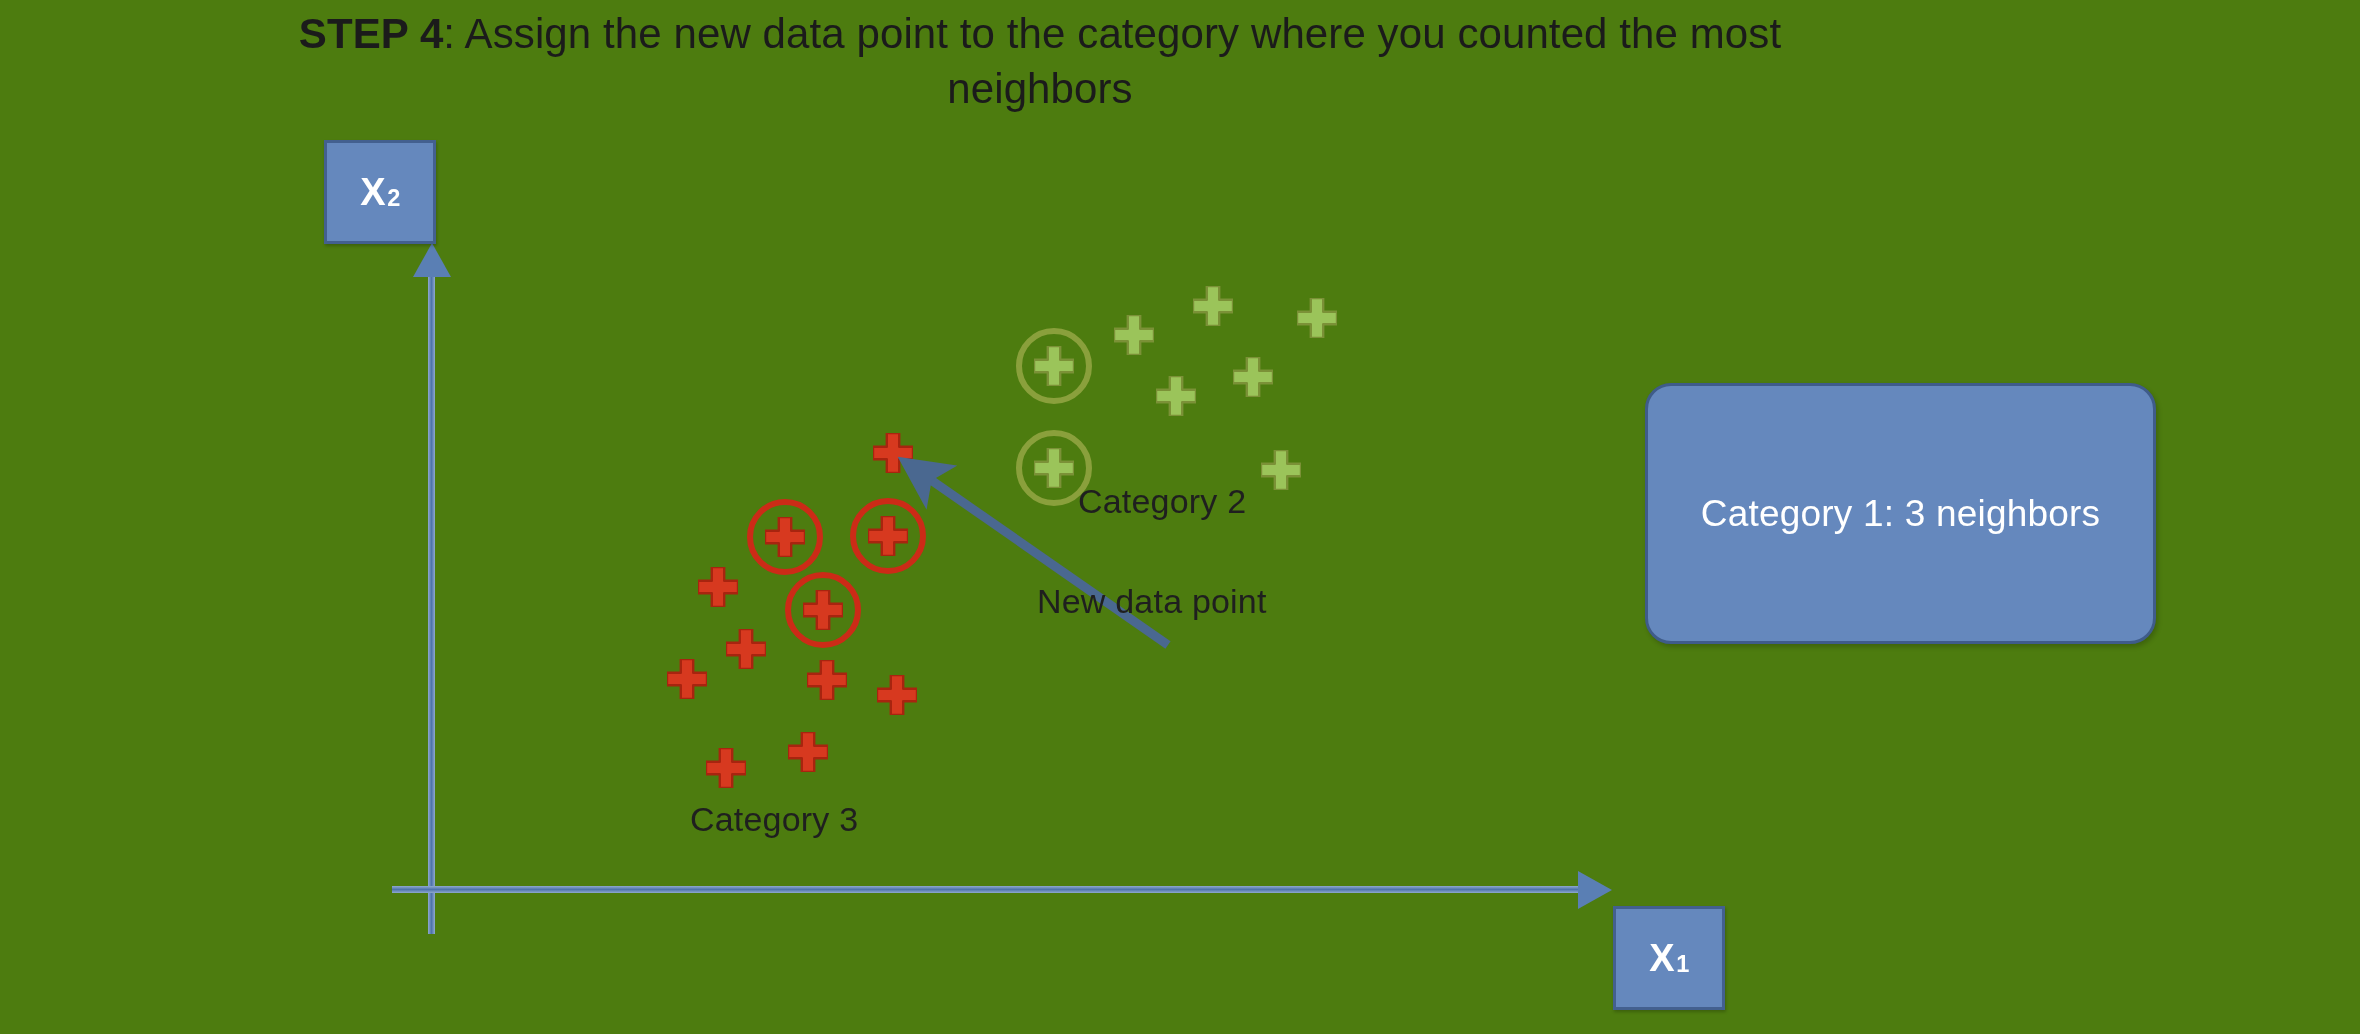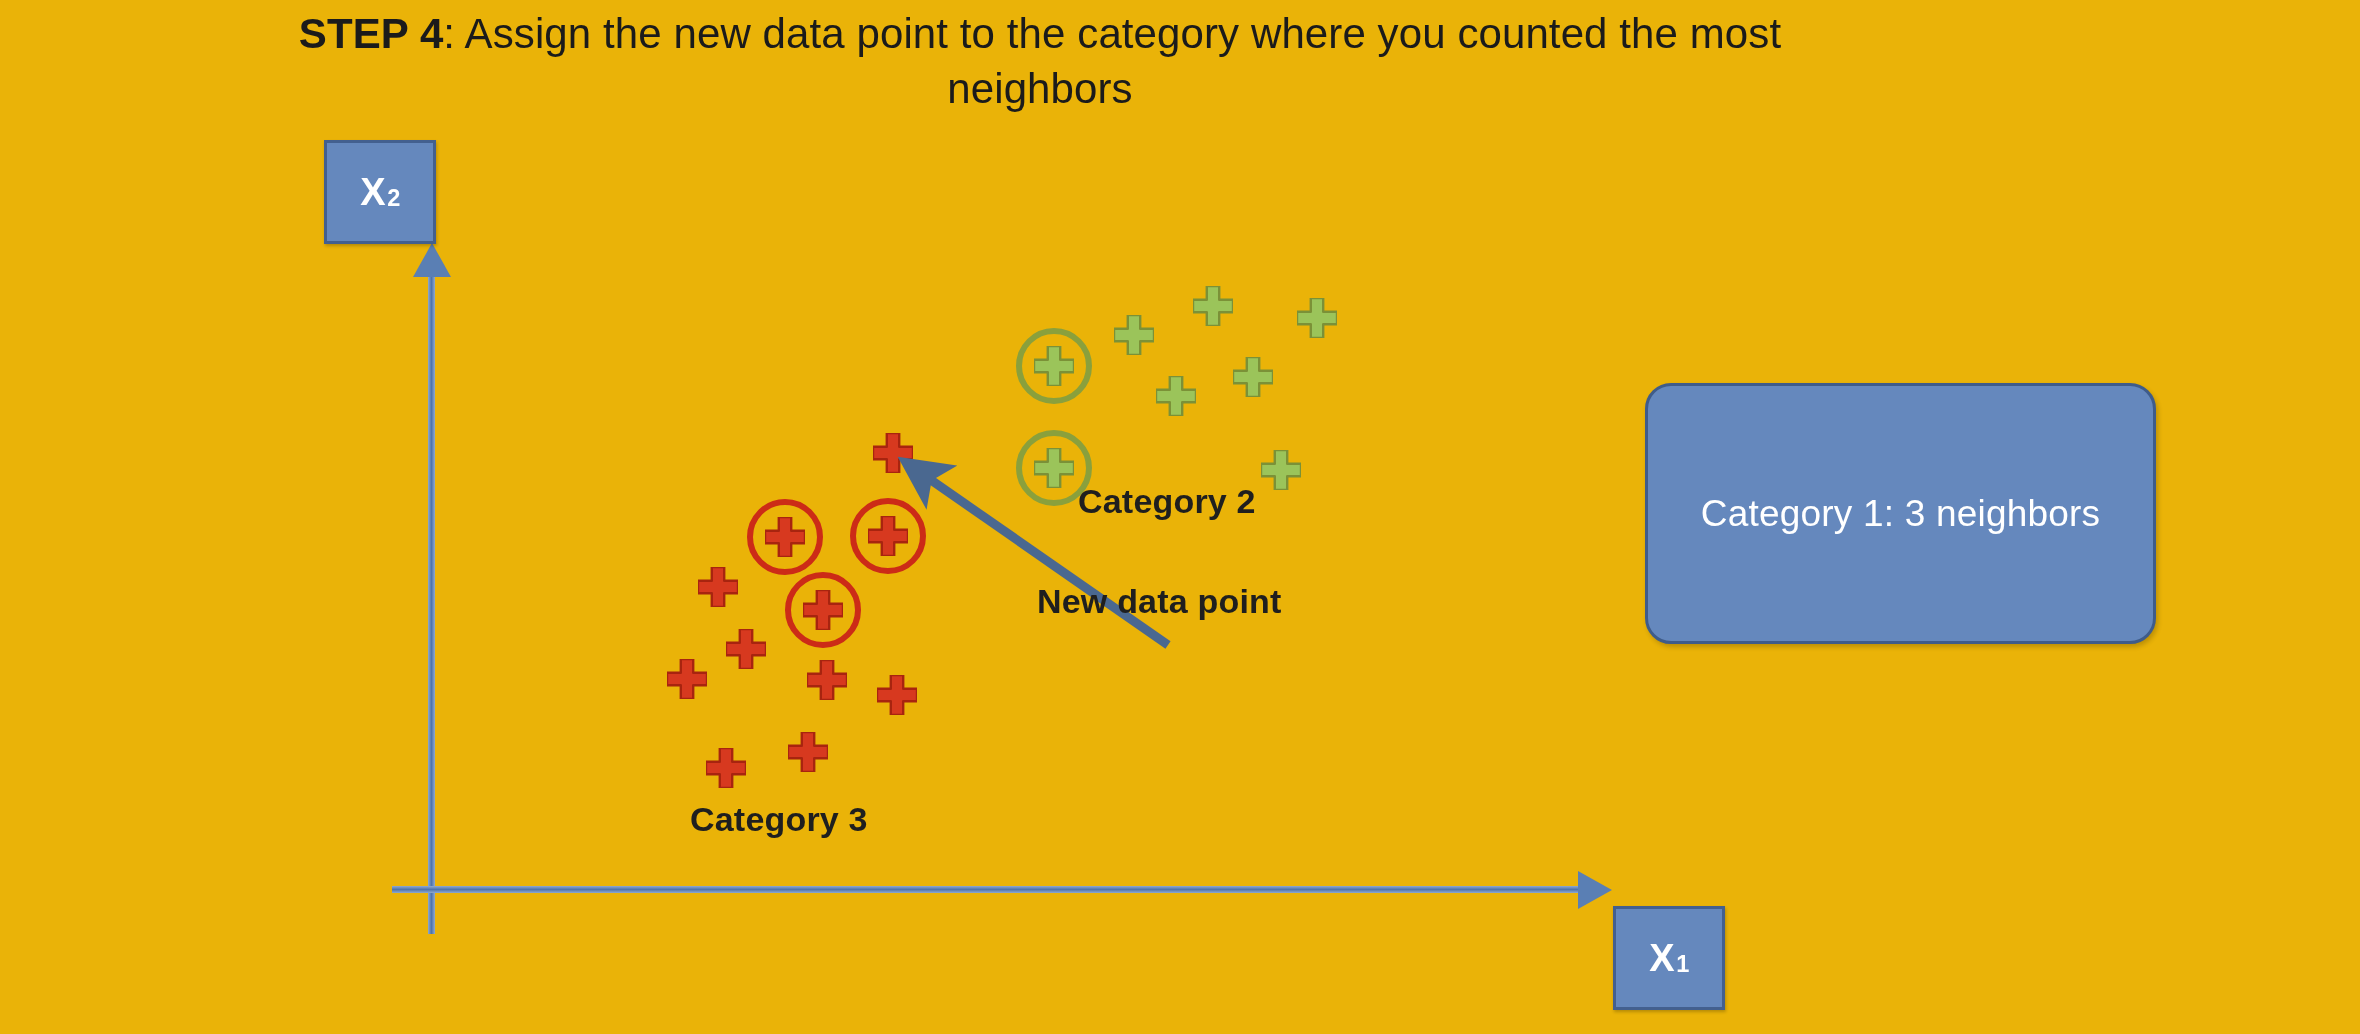--- a/index.html
+++ b/index.html
@@ -10,21 +10,21 @@
   body {
     font-family: "Liberation Sans", sans-serif;
     width: 2360px;
     height: 1034px;
     overflow: hidden;
   }
   #stage {
     position: relative;
     width: 2360px;
     height: 1034px;
-    background: #eab308;
+    background: #4d7c0f;
   }
 
   
   #slide-title {
     position: absolute;
     left: 260px;
     top: 6px;
     width: 1560px;
     text-align: center;
     font-size: 42px;
@@ -130,21 +130,20 @@
   .ring-cat1 { border: 6px solid #cc2b17; }
   .ring-cat2 { border: 6px solid #8aa03c; }
 
   
   .cluster-label {
     position: absolute;
     font-size: 34px;
     color: #1f1f1f;
     white-space: nowrap;
     letter-spacing: 0.2px;
-    font-weight: bold;
   }
   #label-category-1 { left: 690px; top: 800px; }
   #label-category-2 { left: 1078px; top: 482px; }
   #label-new-data-point { left: 1037px; top: 582px; text-align: center; }
 
   
   #annotation-arrow {
     position: absolute;
     left: 880px;
     top: 440px;

